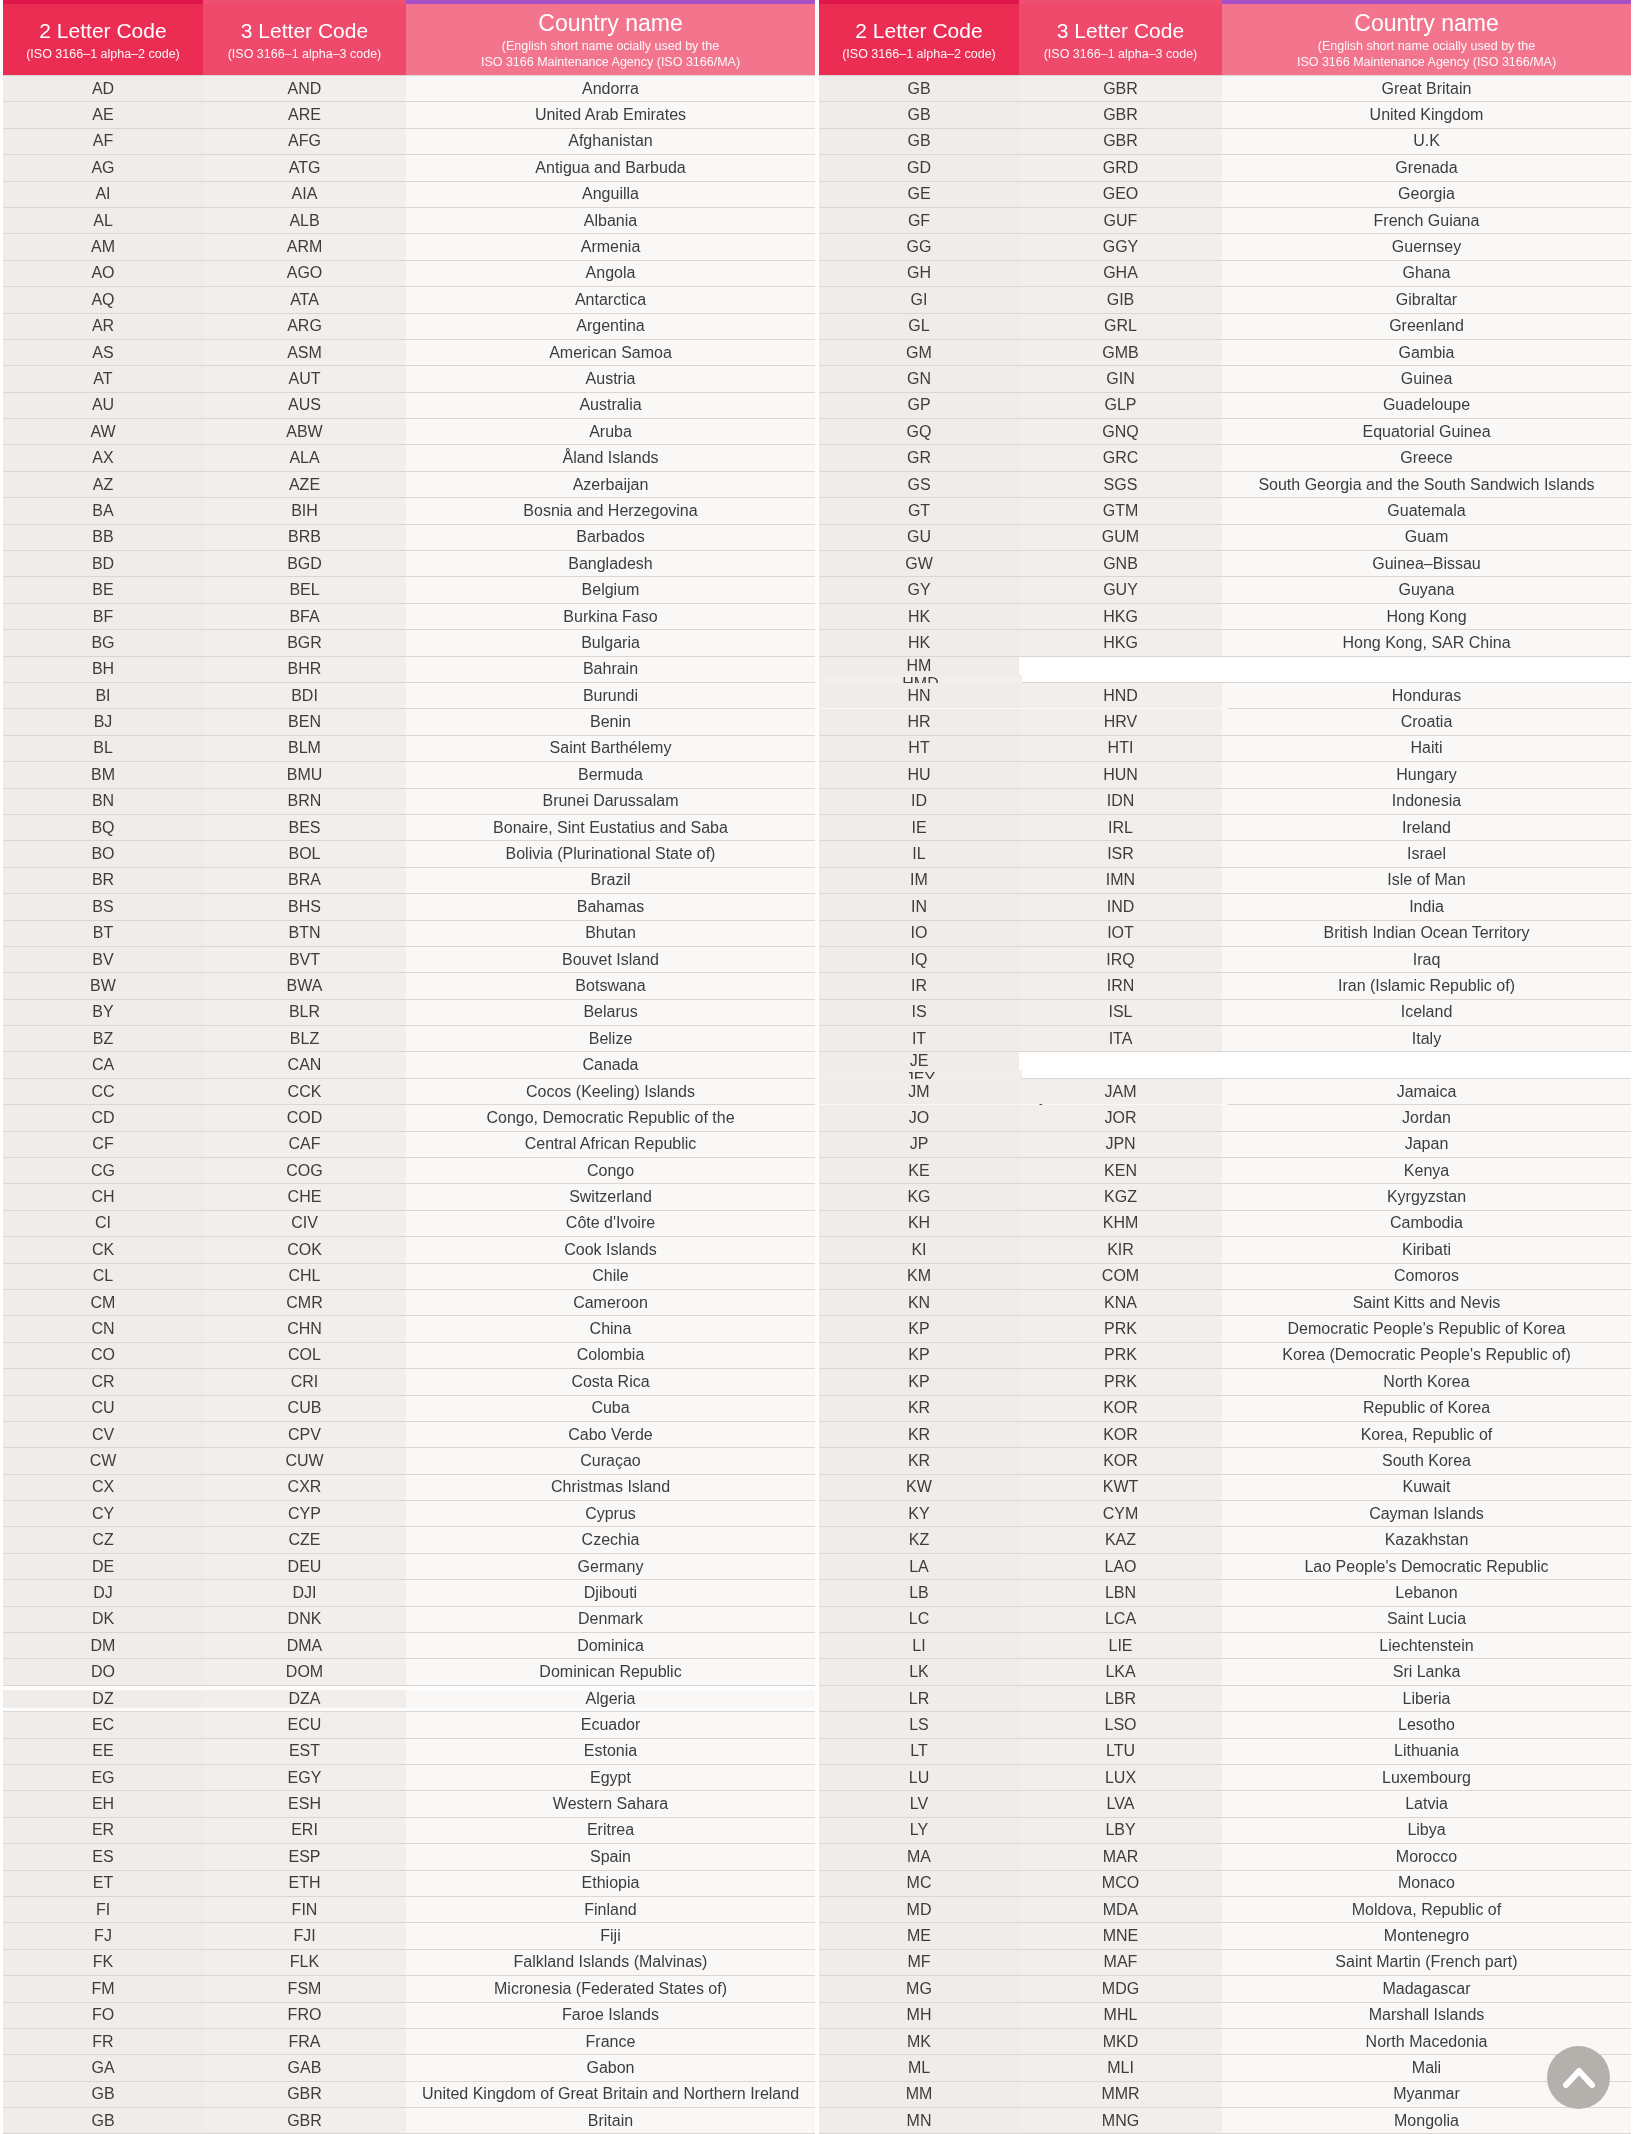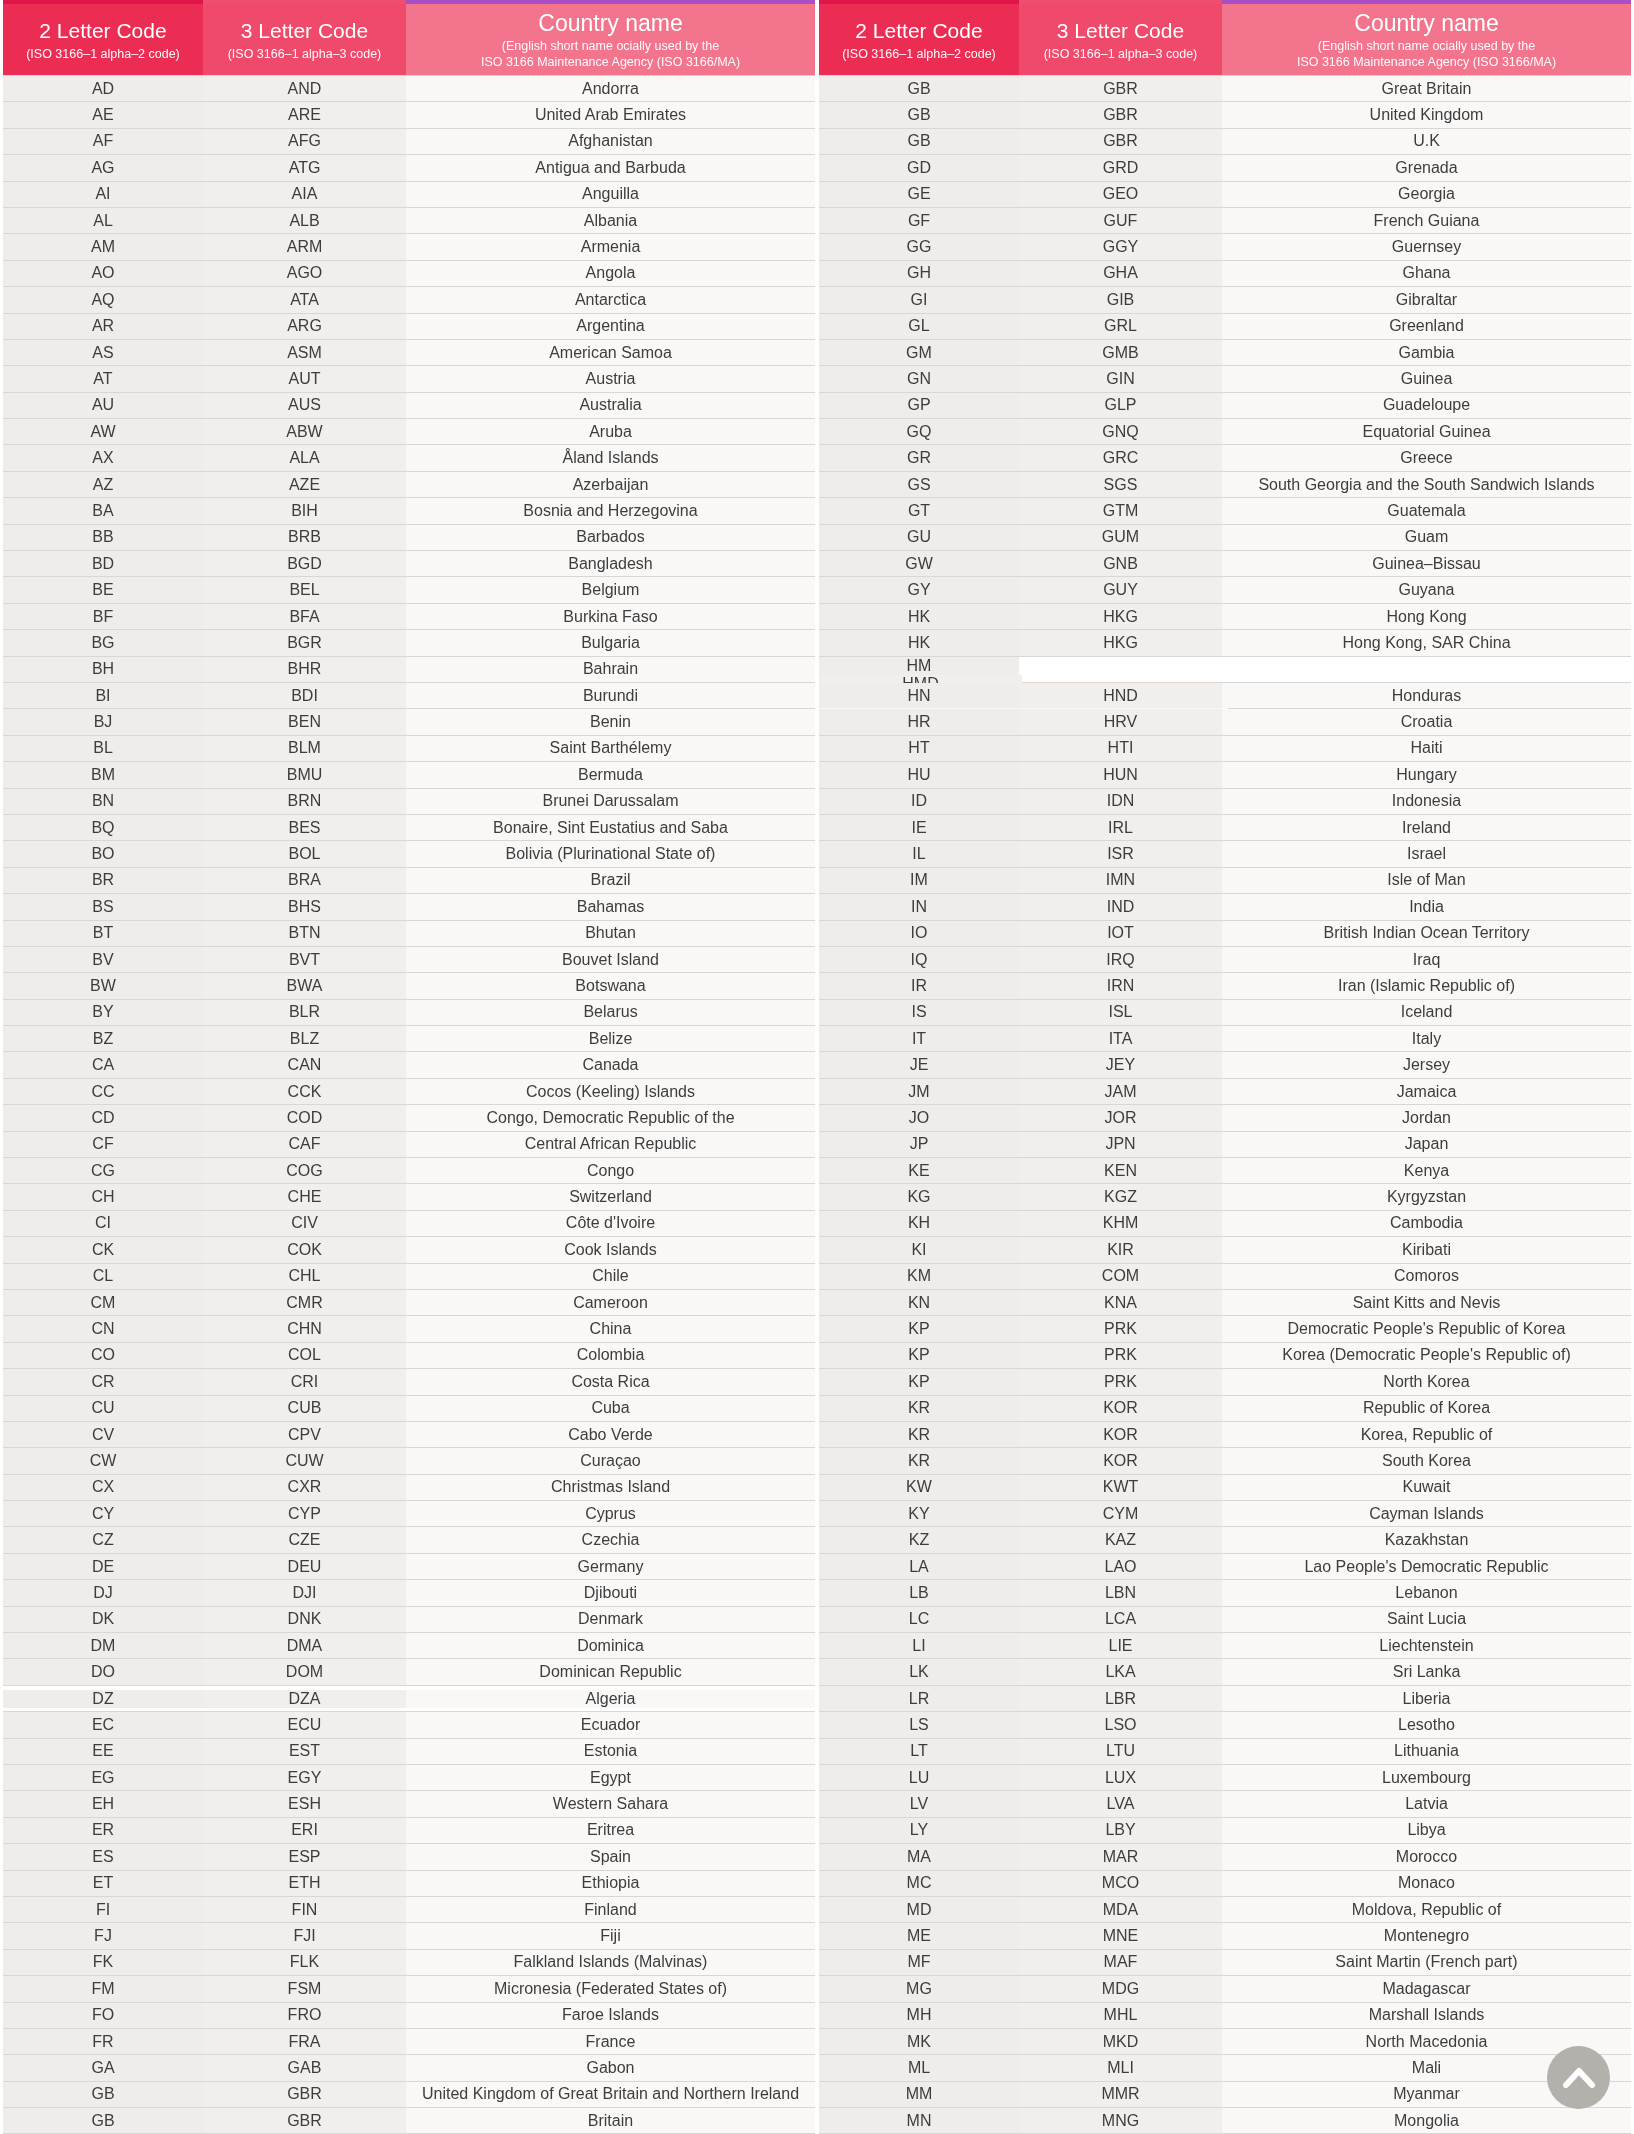--- a/index.html
+++ b/index.html
@@ -769,21 +769,21 @@
     <div class="cell c2" style="background: rgb(241, 238, 236); color: rgb(61, 61, 61);">ISL</div>
     <div class="cell c3" style="background: rgb(249, 248, 247); color: rgb(61, 61, 61);">Iceland</div>
   </div>
 
   <div class="row" style="border-bottom-color: rgb(217, 214, 211);">
     <div class="cell c1" style="background: rgb(239, 236, 233); color: rgb(61, 61, 61);">IT</div>
     <div class="cell c2" style="background: rgb(241, 238, 236); color: rgb(61, 61, 61);">ITA</div>
     <div class="cell c3" style="background: rgb(249, 248, 247); color: rgb(61, 61, 61);">Italy</div>
   </div>
 
-  <div class="row" style="border-bottom-color: rgb(217, 214, 211);">
+  <div class="row" style="border-bottom-color: rgb(217, 214, 211); flex-direction: column;">
     <div class="cell c1" style="background: rgb(239, 236, 233); color: rgb(61, 61, 61);">JE</div>
     <div class="cell c2" style="background: rgb(241, 238, 236); color: rgb(61, 61, 61);">JEY</div>
     <div class="cell c3" style="background: rgb(249, 248, 247); color: rgb(61, 61, 61);">Jersey</div>
   </div>
 
   <div class="row" style="border-bottom-color: rgb(217, 214, 211);">
     <div class="cell c1" style="background: rgb(239, 236, 233); color: rgb(61, 61, 61);">JM</div>
     <div class="cell c2" style="background: rgb(241, 238, 236); color: rgb(61, 61, 61);">JAM</div>
     <div class="cell c3" style="background: rgb(249, 248, 247); color: rgb(61, 61, 61);">Jamaica</div>
   </div>

